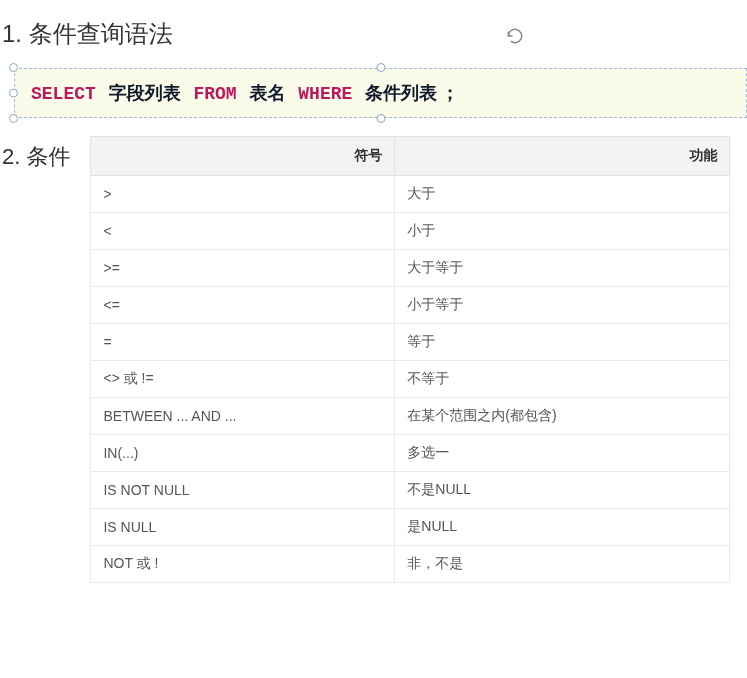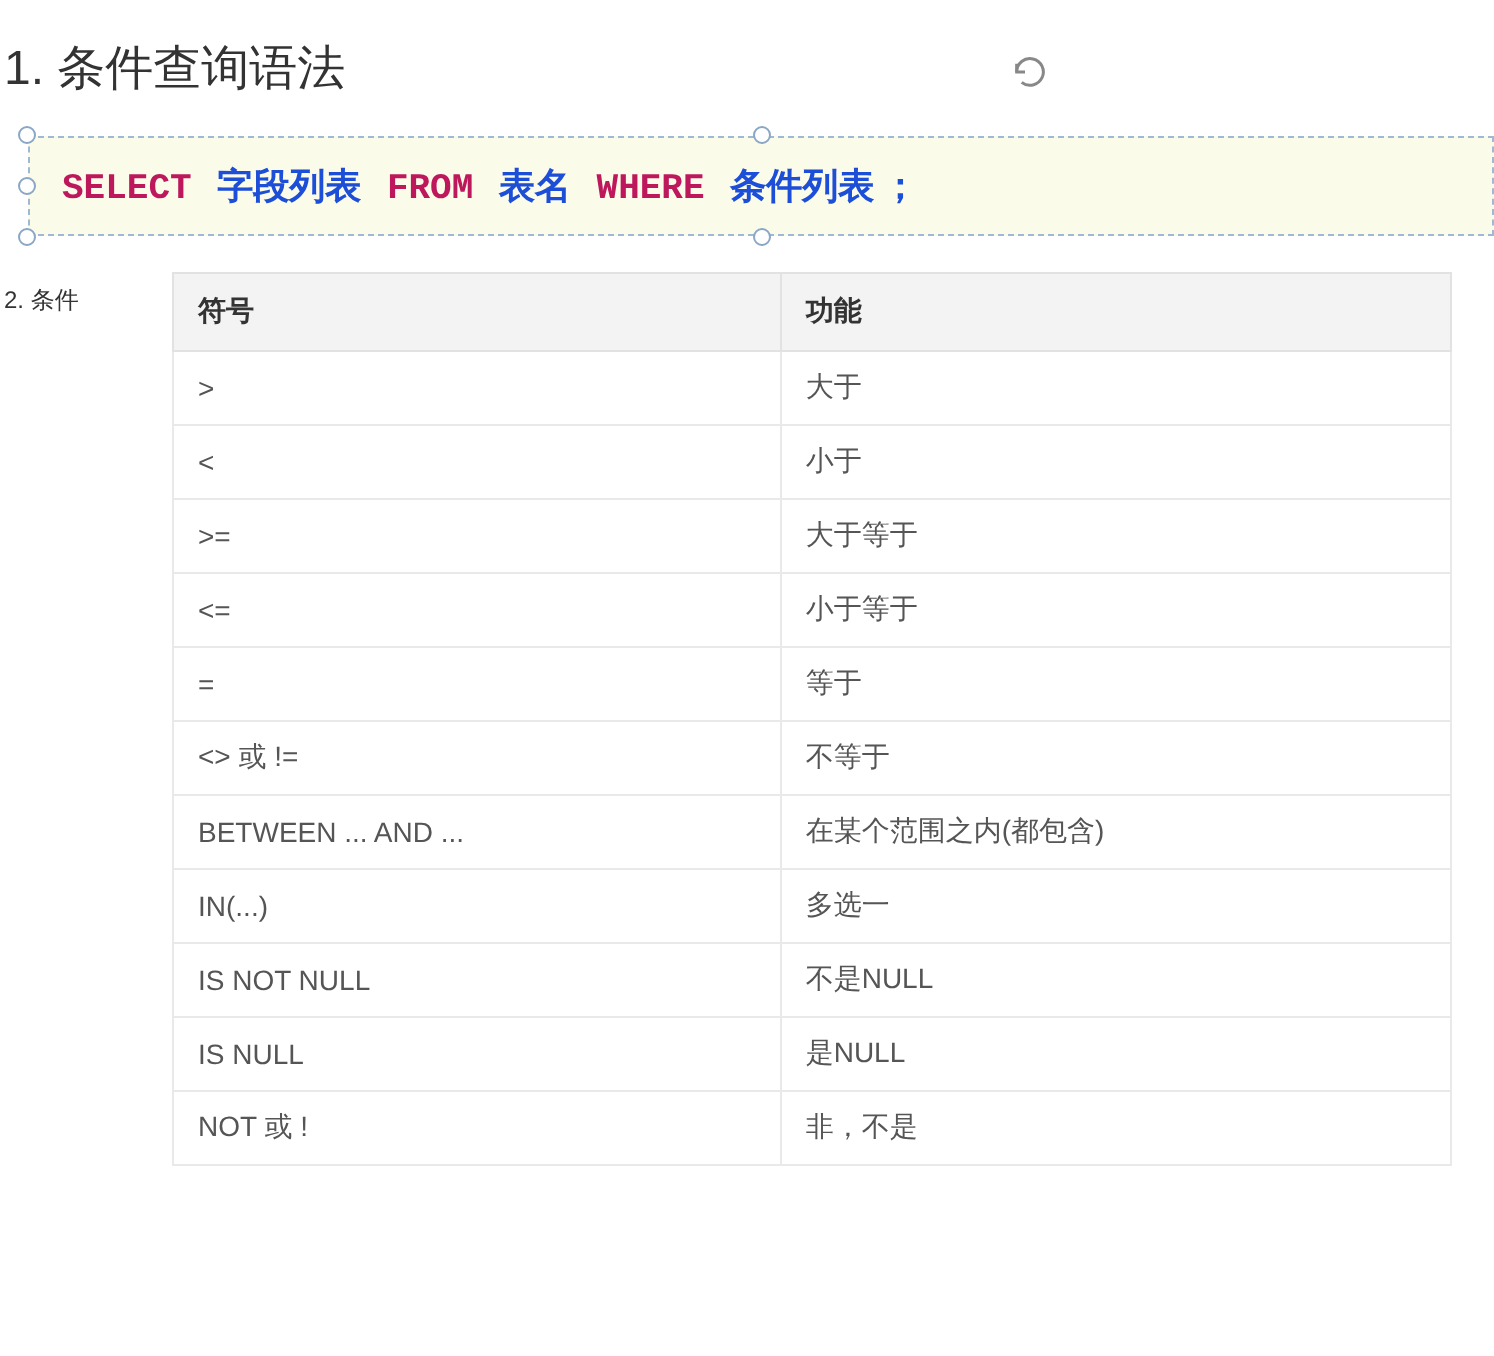--- a/index.html
+++ b/index.html
@@ -48,21 +48,21 @@
       font-size: 18px;
       color: #333;
       white-space: nowrap;
       overflow: hidden;
     }
     .kw {
       color: #be185d;
       font-weight: 600;
     }
     .tok {
-      color: #1d4ed8;
+      color: #0f172a;
       font-weight: 600;
       margin: 0 2px;
     }
     .sel-handle {
       position: absolute;
       width: 9px;
       height: 9px;
       border: 1.5px solid #8aa7c5;
       background: #fff;
       border-radius: 50%;
@@ -72,34 +72,34 @@
     .h-tm { top: -5px; left: 50%; transform: translateX(-50%);}
     .h-bm { bottom: -5px; left: 50%; transform: translateX(-50%);}
     .h-ml { top: 50%; left: -5px; transform: translateY(-50%);}
 
     .section2-row {
       display: flex;
       align-items: flex-start;
       gap: 20px;
     }
     .section2-title {
-      font-size: 12px;
+      font-size: 22px;
       color: #333;
       margin-top: 6px;
       margin-left: 2px;
       min-width: 64px;
     }
     .tbl {
       border-collapse: collapse;
       width: 640px;
       font-size: 14px;
     }
     .tbl th {
       background: #f3f3f3;
-      text-align: left;
+      text-align: right;
       padding: 10px 12px;
       font-weight: 700;
       color: #333;
       border: 1px solid #e2e2e2;
     }
     .tbl td {
       padding: 9px 12px;
       border: 1px solid #e9e9e9;
       color: #555;
     }

